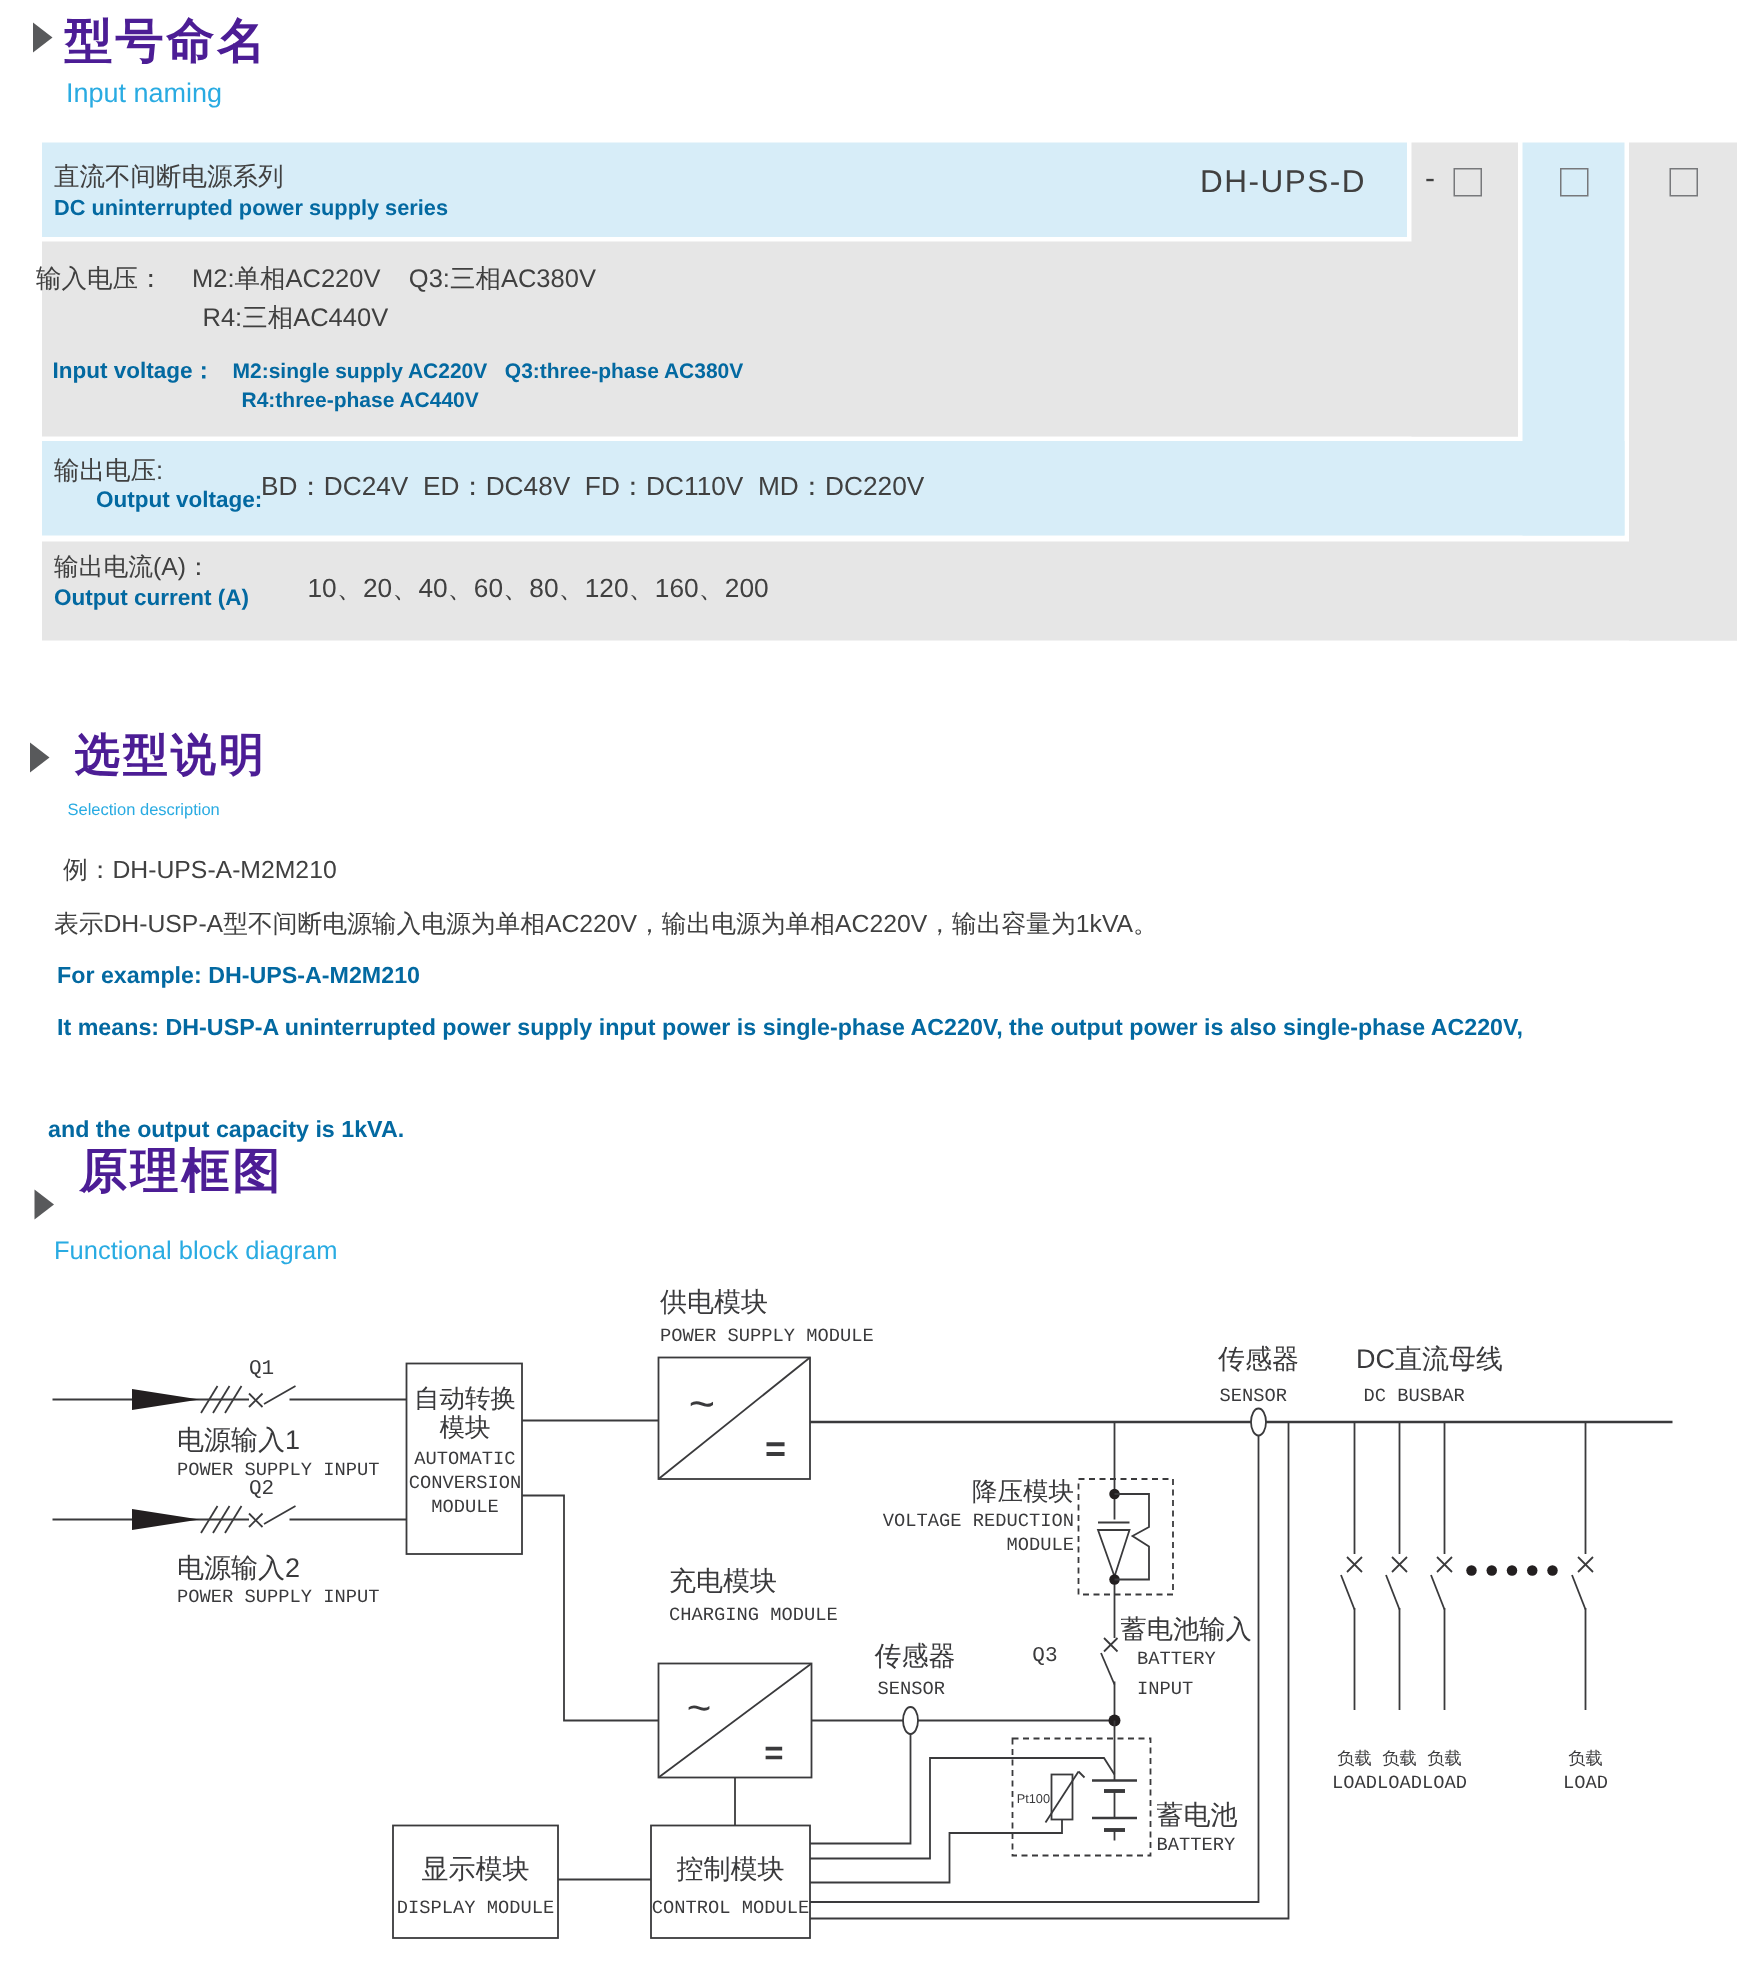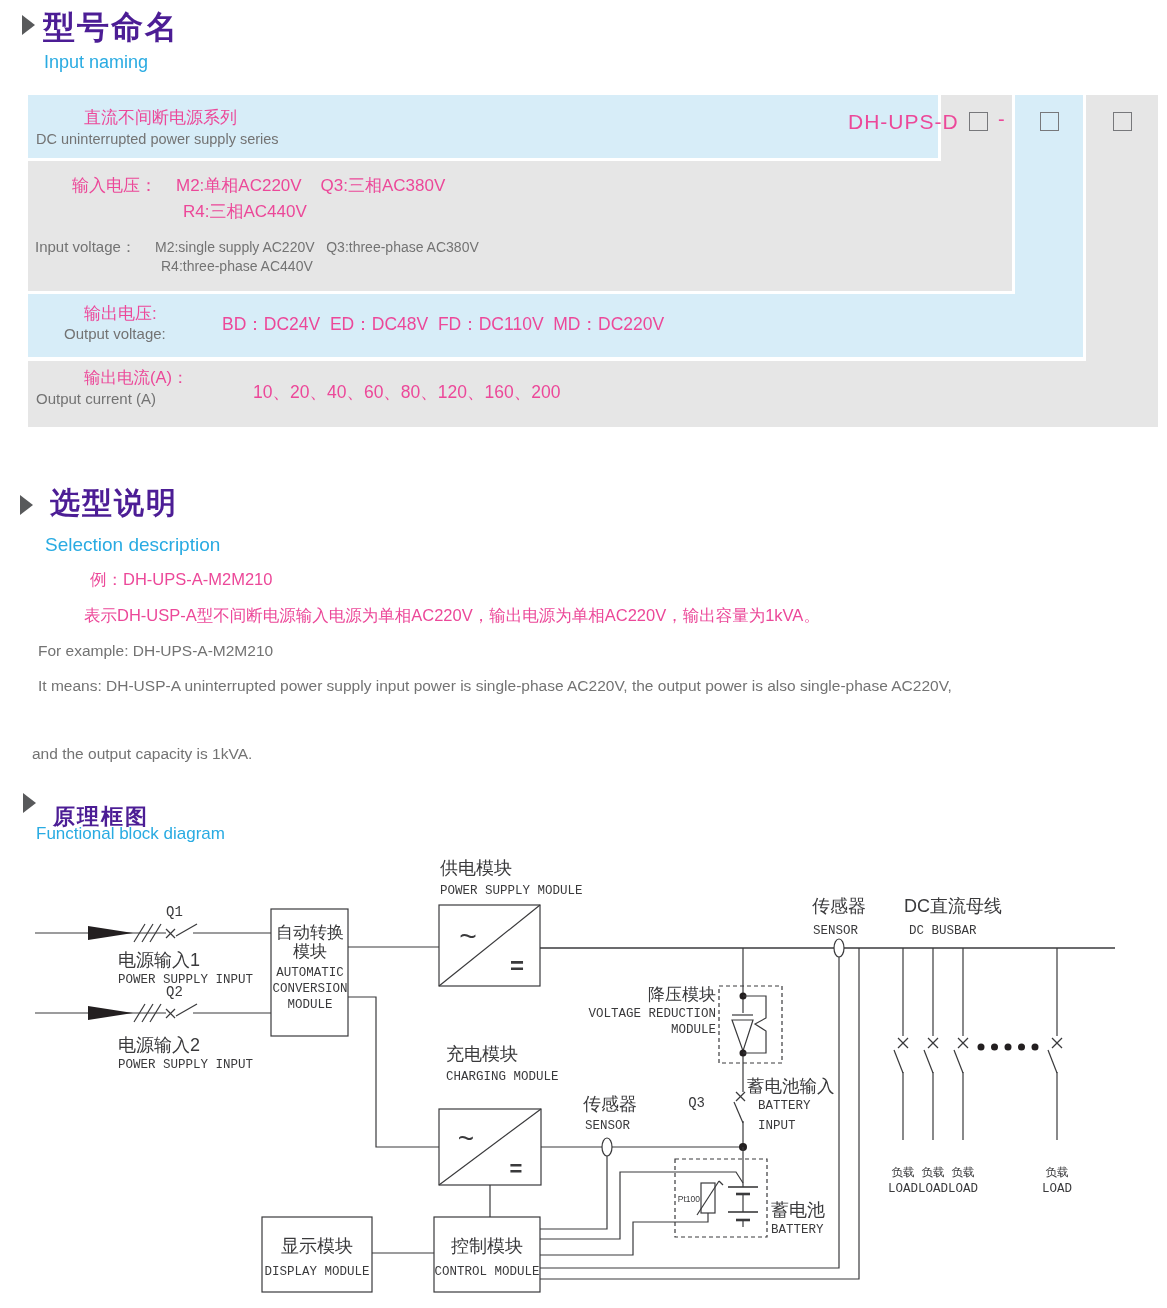--- a/index.html
+++ b/index.html
@@ -5,22 +5,22 @@
   html,body{margin:0;padding:0;}
   body{width:1167px;height:1308px;position:relative;background:#fff;
        font-family:"Liberation Sans",sans-serif;overflow:hidden;}
   .abs{position:absolute;}
   .tri{width:0;height:0;border-left:13px solid #58595b;border-top:10px solid transparent;border-bottom:10px solid transparent;}
   .h-zh{color:#4c1d95;font-weight:bold;letter-spacing:2px;}
   .h-en{color:#29abe2;}
   .band{position:absolute;}
   .blue{background:#d7edf8;}
   .grey{background:#e6e6e6;}
-  .zh{color:#ec4899;margin-left:48px;}
-  .en{color:#737373;}
+  .zh{color:#404040;}
+  .en{color:#0369a1;font-weight:bold;}
   .pre{white-space:pre;}
   .sq{position:absolute;width:17px;height:17px;border:1px solid #77787b;background:transparent;}
   svg text{fill:#3a3a3c;}
   .dtext{font-family:"Liberation Sans",sans-serif;}
   .dmono{font-family:"Liberation Mono","DejaVu Sans Mono",monospace;}
 </style>
 </head>
 <body>
 
 <div class="abs tri" style="left:22px;top:15px;"></div>
@@ -53,29 +53,29 @@
 <div class="abs zh" style="left:36px;top:302px;font-size:17px;">输出电压:</div>
 <div class="abs en" style="left:36px;top:325px;font-size:15px;margin-left:28px;">Output voltage:</div>
 <div class="abs zh pre" style="left:174px;top:312px;font-size:17.5px;">BD：DC24V  ED：DC48V  FD：DC110V  MD：DC220V</div>
 
 <div class="abs zh" style="left:36px;top:367px;font-size:16.5px;">输出电流(A)：</div>
 <div class="abs en" style="left:36px;top:390px;font-size:15px;">Output current (A)</div>
 <div class="abs zh" style="left:205px;top:380px;font-size:17.5px;">10、20、40、60、80、120、160、200</div>
 
 <div class="abs tri" style="left:20px;top:495px;"></div>
 <div class="abs h-zh" style="left:38px;top:483px;font-size:30px;margin-left:12px;">选型说明</div>
-<div class="abs h-en" style="left:45px;top:534px;font-size:19px;">Selection description</div>
+<div class="abs h-en" style="left:45px;top:534px;font-size:11px;">Selection description</div>
 <div class="abs zh" style="left:42px;top:569px;font-size:16.5px;">例：DH-UPS-A-M2M210</div>
 <div class="abs zh" style="left:36px;top:605px;font-size:16.5px;">表示DH-USP-A型不间断电源输入电源为单相AC220V，输出电源为单相AC220V，输出容量为1kVA。</div>
 <div class="abs en" style="left:38px;top:642px;font-size:15.5px;">For example: DH-UPS-A-M2M210</div>
 <div class="abs en" style="left:38px;top:677px;font-size:15.5px;">It means: DH-USP-A uninterrupted power supply input power is single-phase AC220V, the output power is also single-phase AC220V,</div>
 <div class="abs en" style="left:32px;top:710px;font-size:15.5px;margin-top:35px;">and the output capacity is 1kVA.</div>
 
 <div class="abs tri" style="left:23px;top:793px;"></div>
-<div class="abs h-zh" style="left:53px;top:802px;font-size:22px;">原理框图</div>
+<div class="abs h-zh" style="left:53px;top:759px;font-size:32px;">原理框图</div>
 <div class="abs h-en" style="left:36px;top:824px;font-size:17px;">Functional block diagram</div>
 
 <svg class="abs" style="left:0;top:850px;" width="1167" height="458" viewBox="0 0 1167 458">
   <g stroke="#3a3a3c" stroke-width="1.2" fill="none">
 
     <g>
       <line x1="35" y1="83" x2="166" y2="83"></line>
       <polygon points="88,76 88,90 133,83" fill="#231f20" stroke="none"></polygon>
       <line x1="134" y1="92" x2="145" y2="74"></line>
         <line x1="142" y1="92" x2="153" y2="74"></line>

